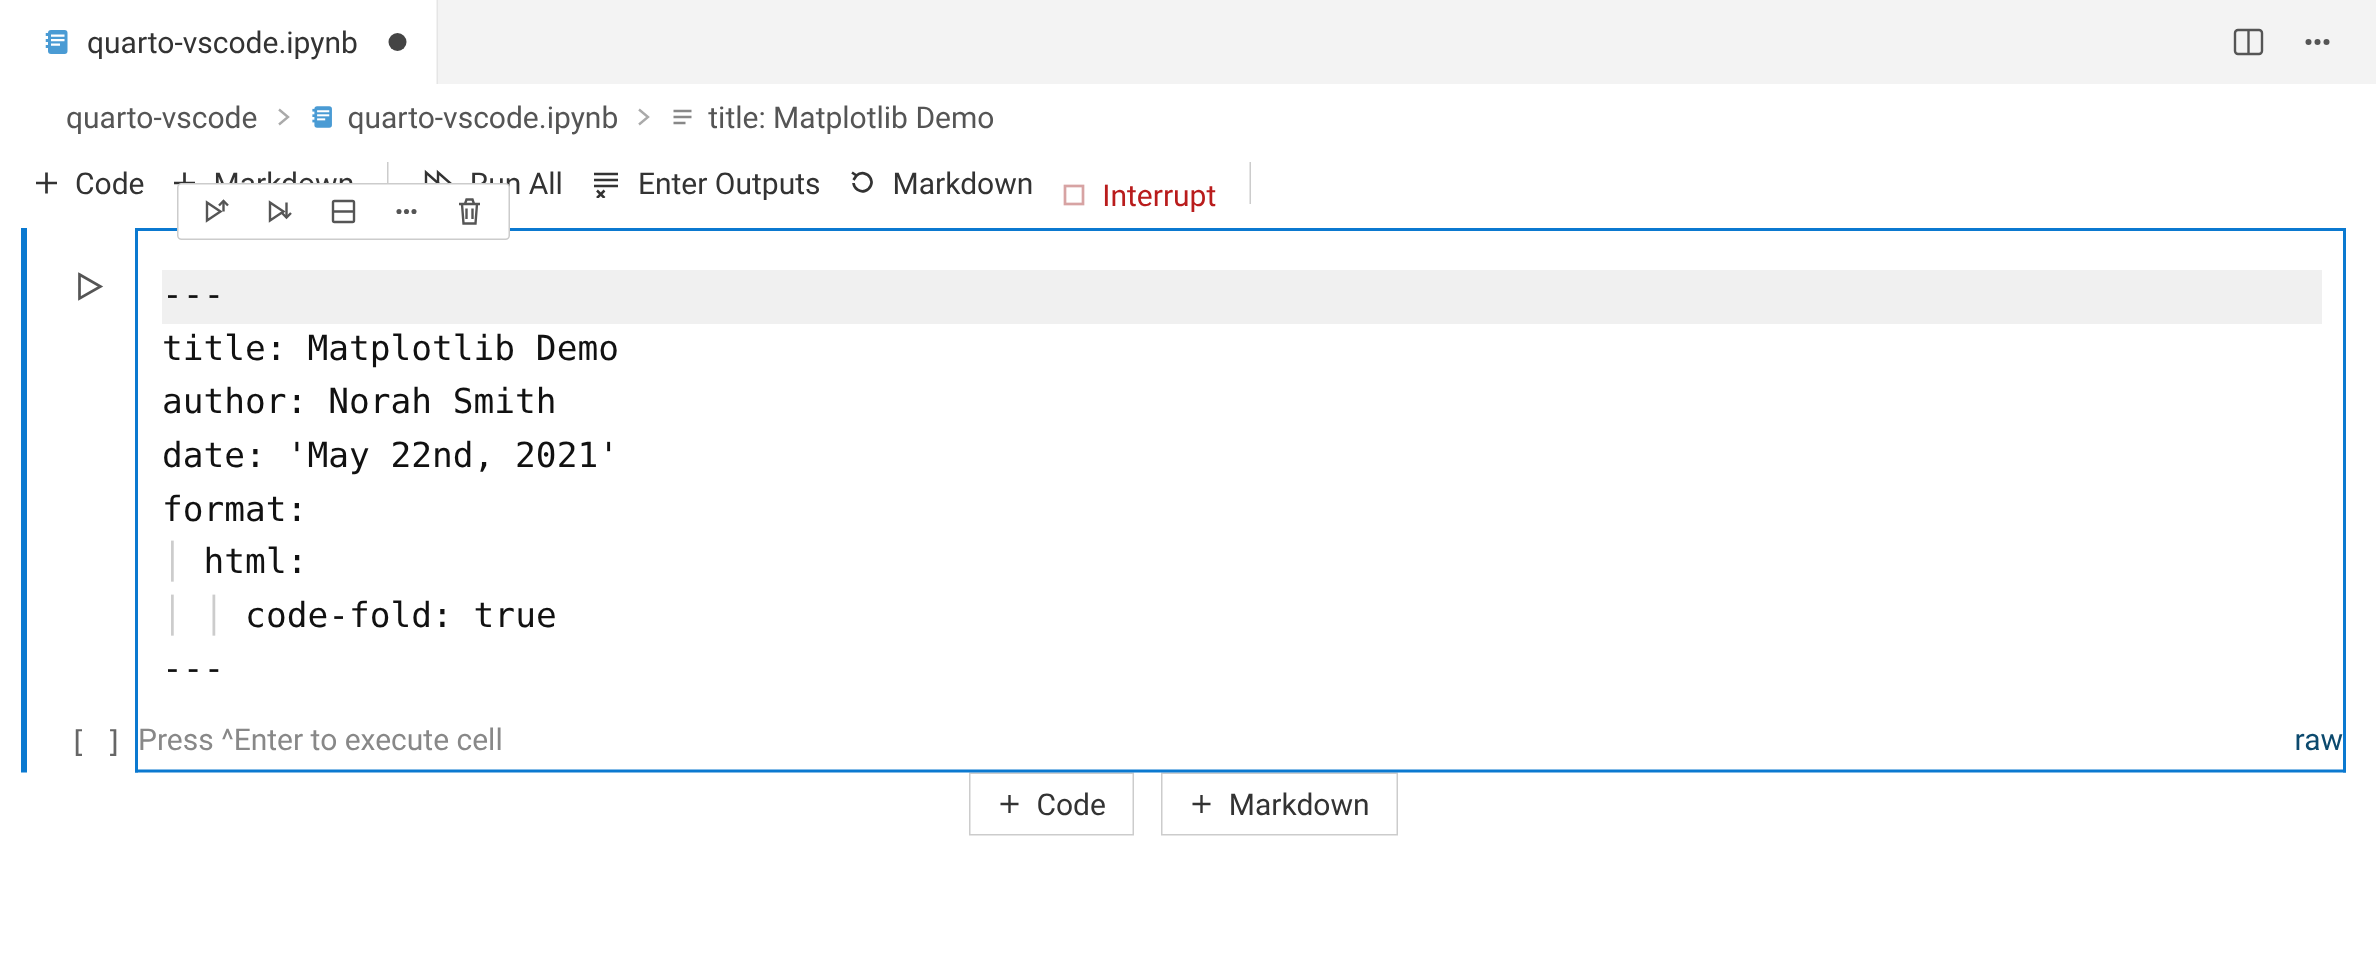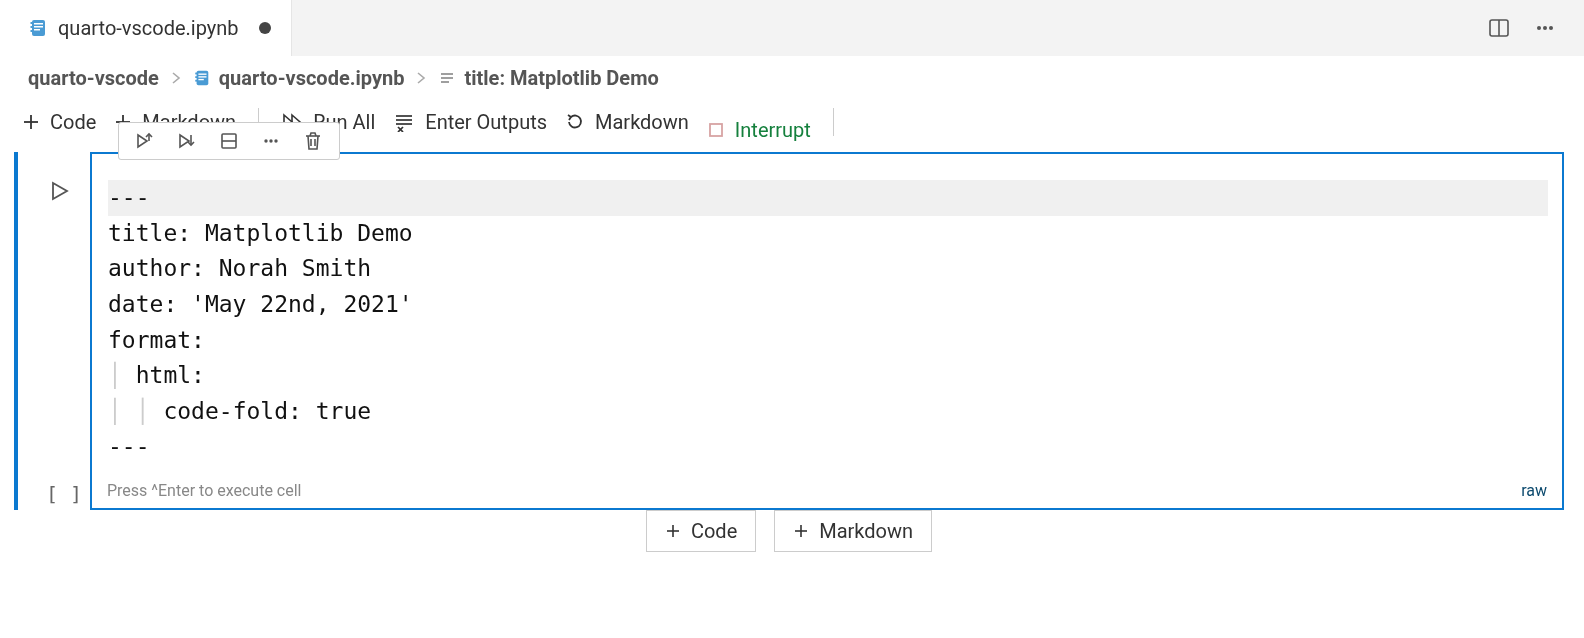--- a/index.html
+++ b/index.html
@@ -50,24 +50,23 @@
     .icon-btn {
       display: inline-flex;
       align-items: center;
       justify-content: center;
       cursor: pointer;
     }
     .breadcrumbs {
       display: flex;
       align-items: center;
       gap: 10px;
-      padding: 10px 28px 6px;
+      padding: 10px 44px 6px;
       color: #555;
       font-size: 20px;
-      font-weight: bold;
     }
     .bc-sep { color: #aaa; }
     .bc-item { display: inline-flex; align-items: center; gap: 8px; }
     .toolbar {
       display: flex;
       align-items: center;
       gap: 18px;
       padding: 6px 22px 10px;
       font-size: 20px;
       color: #333;
@@ -77,21 +76,21 @@
       align-items: center;
       gap: 10px;
       cursor: pointer;
     }
     .toolbar-sep {
       width: 1px;
       height: 28px;
       background: #ccc;
       margin: 0 4px;
     }
-    .disabled { color: #15803d; margin-top: 16px; }
+    .disabled { color: #b91c1c; margin-top: 16px; }
     .disabled svg { stroke: #d7a3a3; }
     .notebook-area {
       position: relative;
       padding: 0 20px 0 14px;
     }
     .cell-wrap {
       display: flex;
       position: relative;
     }
     .gutter {
@@ -139,23 +138,23 @@
       padding: 16px 14px 10px 16px;
       white-space: pre;
       color: #111;
     }
     .code-line { display: block; }
     .current-line { background: #f0f0f0; }
     .indent-guide { color: #ccc; }
     .cell-footer {
       display: flex;
       align-items: center;
-      padding: 6px 15px 8px;
+      padding: 6px 0 8px;
       color: #888;
-      font-size: 16px;
+      font-size: 20px;
     }
     .cell-hint { flex: 1; }
     .cell-lang { color: #0c4a6e; }
     .add-row {
       display: flex;
       justify-content: center;
       gap: 18px;
       margin-top: -2px;
       padding-top: 2px;
     }

